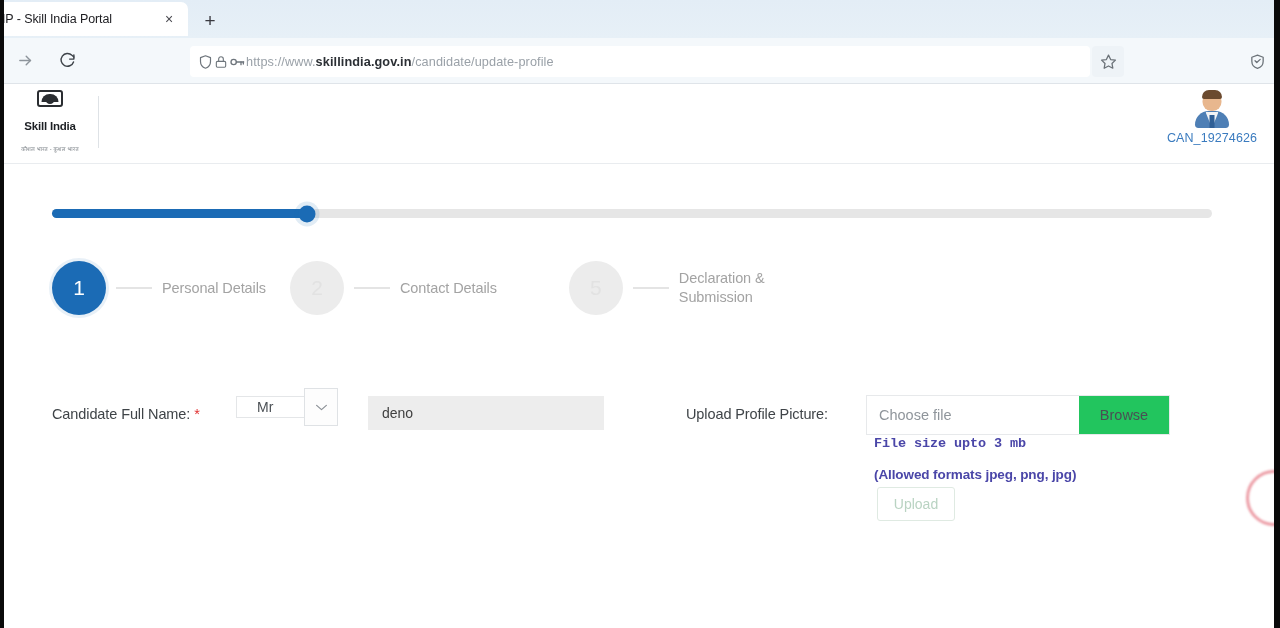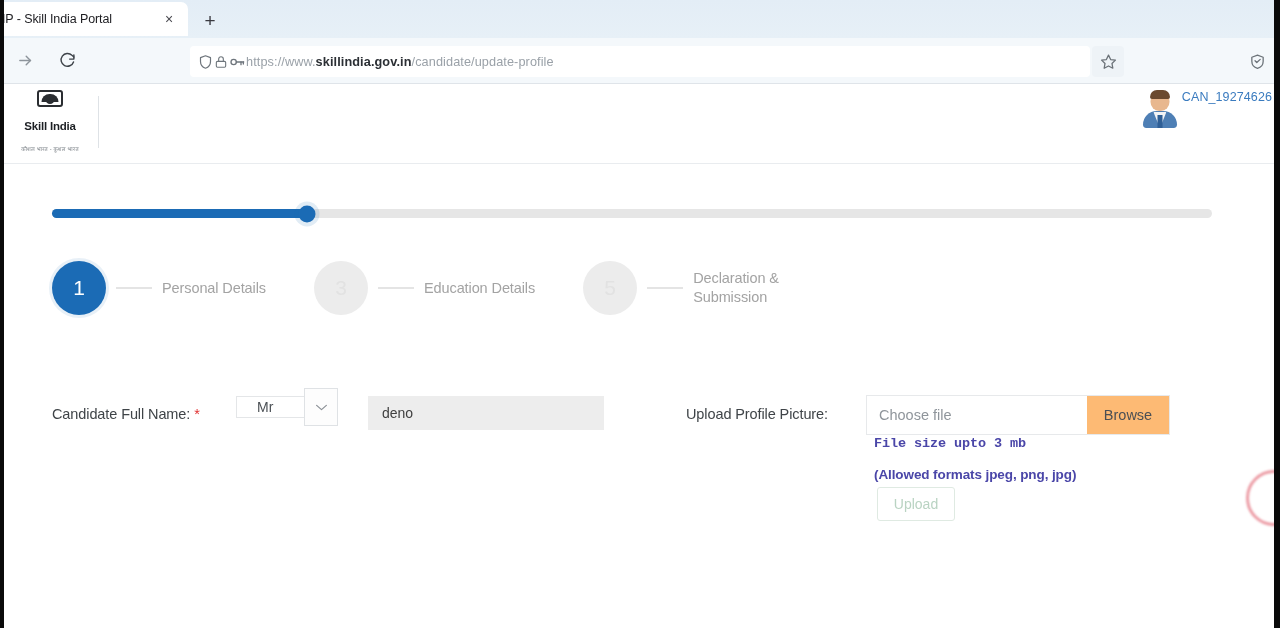--- a/index.html
+++ b/index.html
@@ -239,23 +239,23 @@
     line-height: 19px;
     letter-spacing: -.1px;
   }
   .portal-title .t-indent { padding-left: 18px; }
 
   .user-box {
     position: absolute;
     right: 8px; top: 6px;
     width: 120px;
     display: flex;
-    flex-direction: row;
-    align-items: flex-start;
-    gap: 14px;
+    flex-direction: column;
+    align-items: center;
+    gap: 3px;
   }
   .avatar {
     width: 38px; height: 38px;
     position: relative;
   }
   .avatar-head {
     position: absolute;
     left: 50%; top: 1px;
     transform: translateX(-50%);
     width: 19px; height: 20px;
@@ -443,22 +443,22 @@
   }
   .file-placeholder {
     flex: 1;
     display: flex;
     align-items: center;
     padding-left: 12px;
     font-size: 14.5px;
     color: #8f959b;
   }
   .browse-btn {
-    width: 82px;
-    background: #fdba74;
+    width: 90px;
+    background: #22c55e;
     display: flex;
     align-items: center;
     justify-content: center;
     font-size: 14.5px;
     color: #4a4f54;
   }
 
   .hint {
     position: absolute;
     left: 874px;
@@ -613,26 +613,26 @@
       <div class="progress-thumb" id="progress-thumb" style="left: 22%; background: rgb(27, 107, 181);"></div>
     </div>
 
     <div class="stepper" id="stepper">
         <div class="step">
           <div class="step-circle done">1</div>
           <div class="step-dash"></div>
           <div class="step-label">Personal Details</div>
         </div>
         <div class="step-gap"></div>
+        <div class="step">
+          <div class="step-circle todo">2</div>
+          <div class="step-dash"></div>
+          <div class="step-label">Contact Details</div>
+        </div>
         <div class="step-gap"></div>
-        <div class="step">
-          <div class="step-circle todo">3</div>
-          <div class="step-dash"></div>
-          <div class="step-label">Education Details</div>
-        </div>
         <div class="step-gap"></div>
         <div class="step-gap"></div>
         <div class="step">
           <div class="step-circle todo">5</div>
           <div class="step-dash"></div>
           <div class="step-label">Declaration &amp;
 Submission</div>
         </div>
       </div>
 

